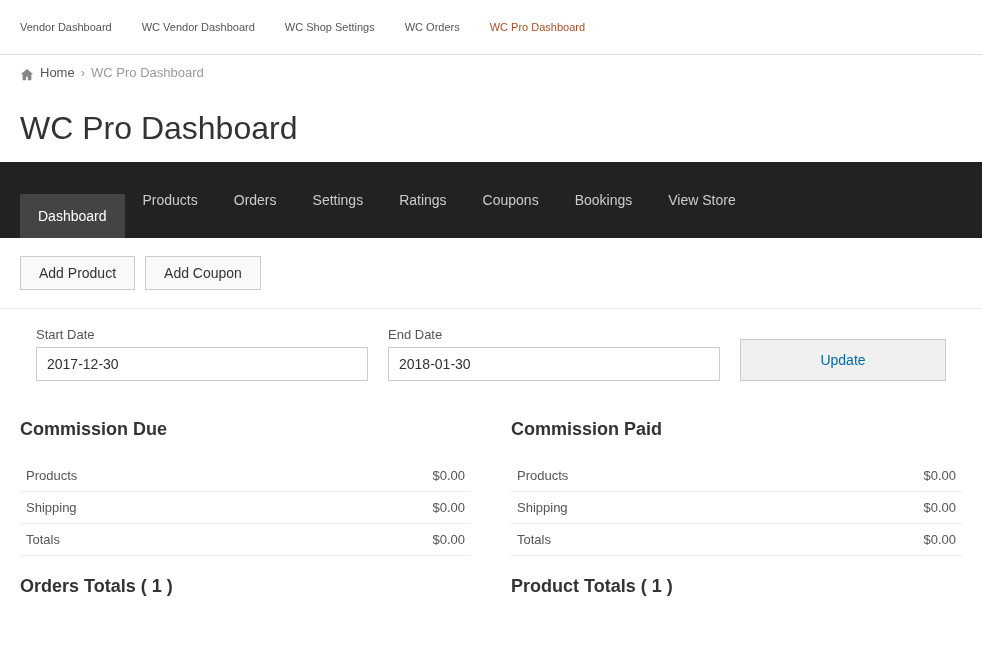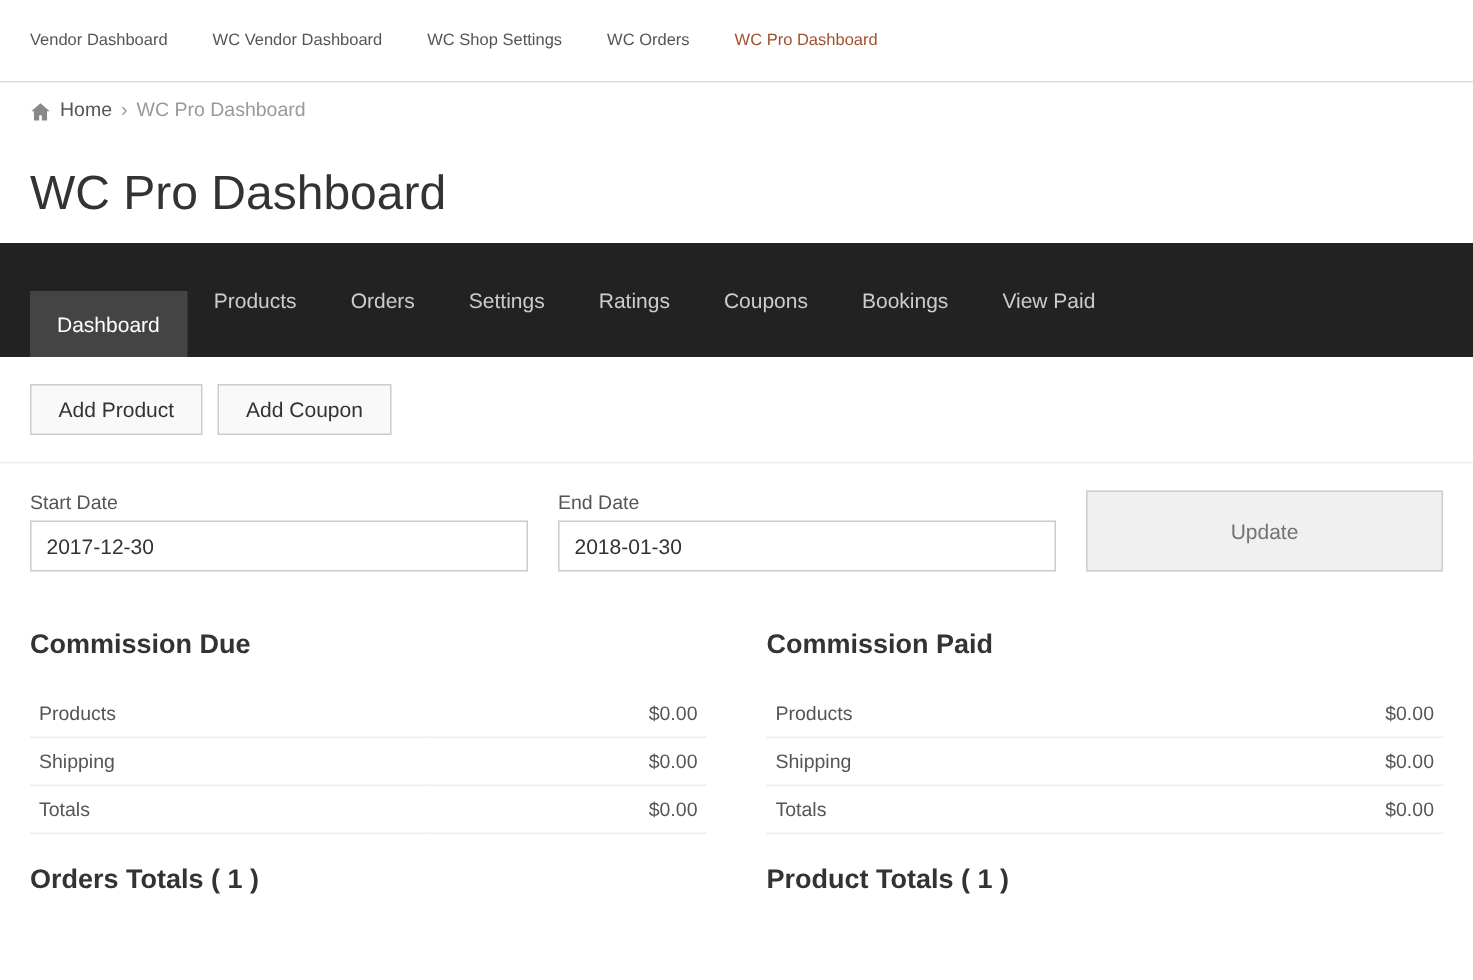--- a/index.html
+++ b/index.html
@@ -72,21 +72,21 @@
       padding: 8px 18px;
       border: 1px solid #ccc;
       background: #f9f9f9;
       cursor: pointer;
       font-size: 14px;
       color: #333;
     }
 
     
     .date-section {
-      padding: 18px 20px;
+      padding: 18px 36px;
     }
     .date-row {
       display: flex;
       align-items: flex-end;
       gap: 20px;
       margin-bottom: 20px;
     }
     .date-field {
       display: flex;
       flex-direction: column;
@@ -102,22 +102,22 @@
       border: 1px solid #ccc;
       font-size: 14px;
       color: #333;
     }
     .update-btn {
       padding: 8px 20px;
       background: #f0f0f0;
       border: 1px solid #ccc;
       cursor: pointer;
       font-size: 14px;
-      color: #737373;
-      height: 54px;
+      color: #0369a1;
+      height: 42px;
       flex: 1;
       max-width: 310px;
     }
 
     
     .commissions-row {
       padding: 0 20px;
       display: flex;
       gap: 40px;
     }
@@ -192,21 +192,21 @@
 <h1 class="page-title">WC Pro Dashboard</h1>
 
 <div class="tab-bar">
   <a class="tab active">Dashboard</a>
   <a class="tab">Products</a>
   <a class="tab">Orders</a>
   <a class="tab">Settings</a>
   <a class="tab">Ratings</a>
   <a class="tab">Coupons</a>
   <a class="tab">Bookings</a>
-  <a class="tab">View Paid</a>
+  <a class="tab">View Store</a>
 </div>
 
 <div class="action-bar">
   <button class="btn">Add Product</button>
   <button class="btn">Add Coupon</button>
 </div>
 
 <div class="date-section">
   <div class="date-row">
     <div class="date-field">

